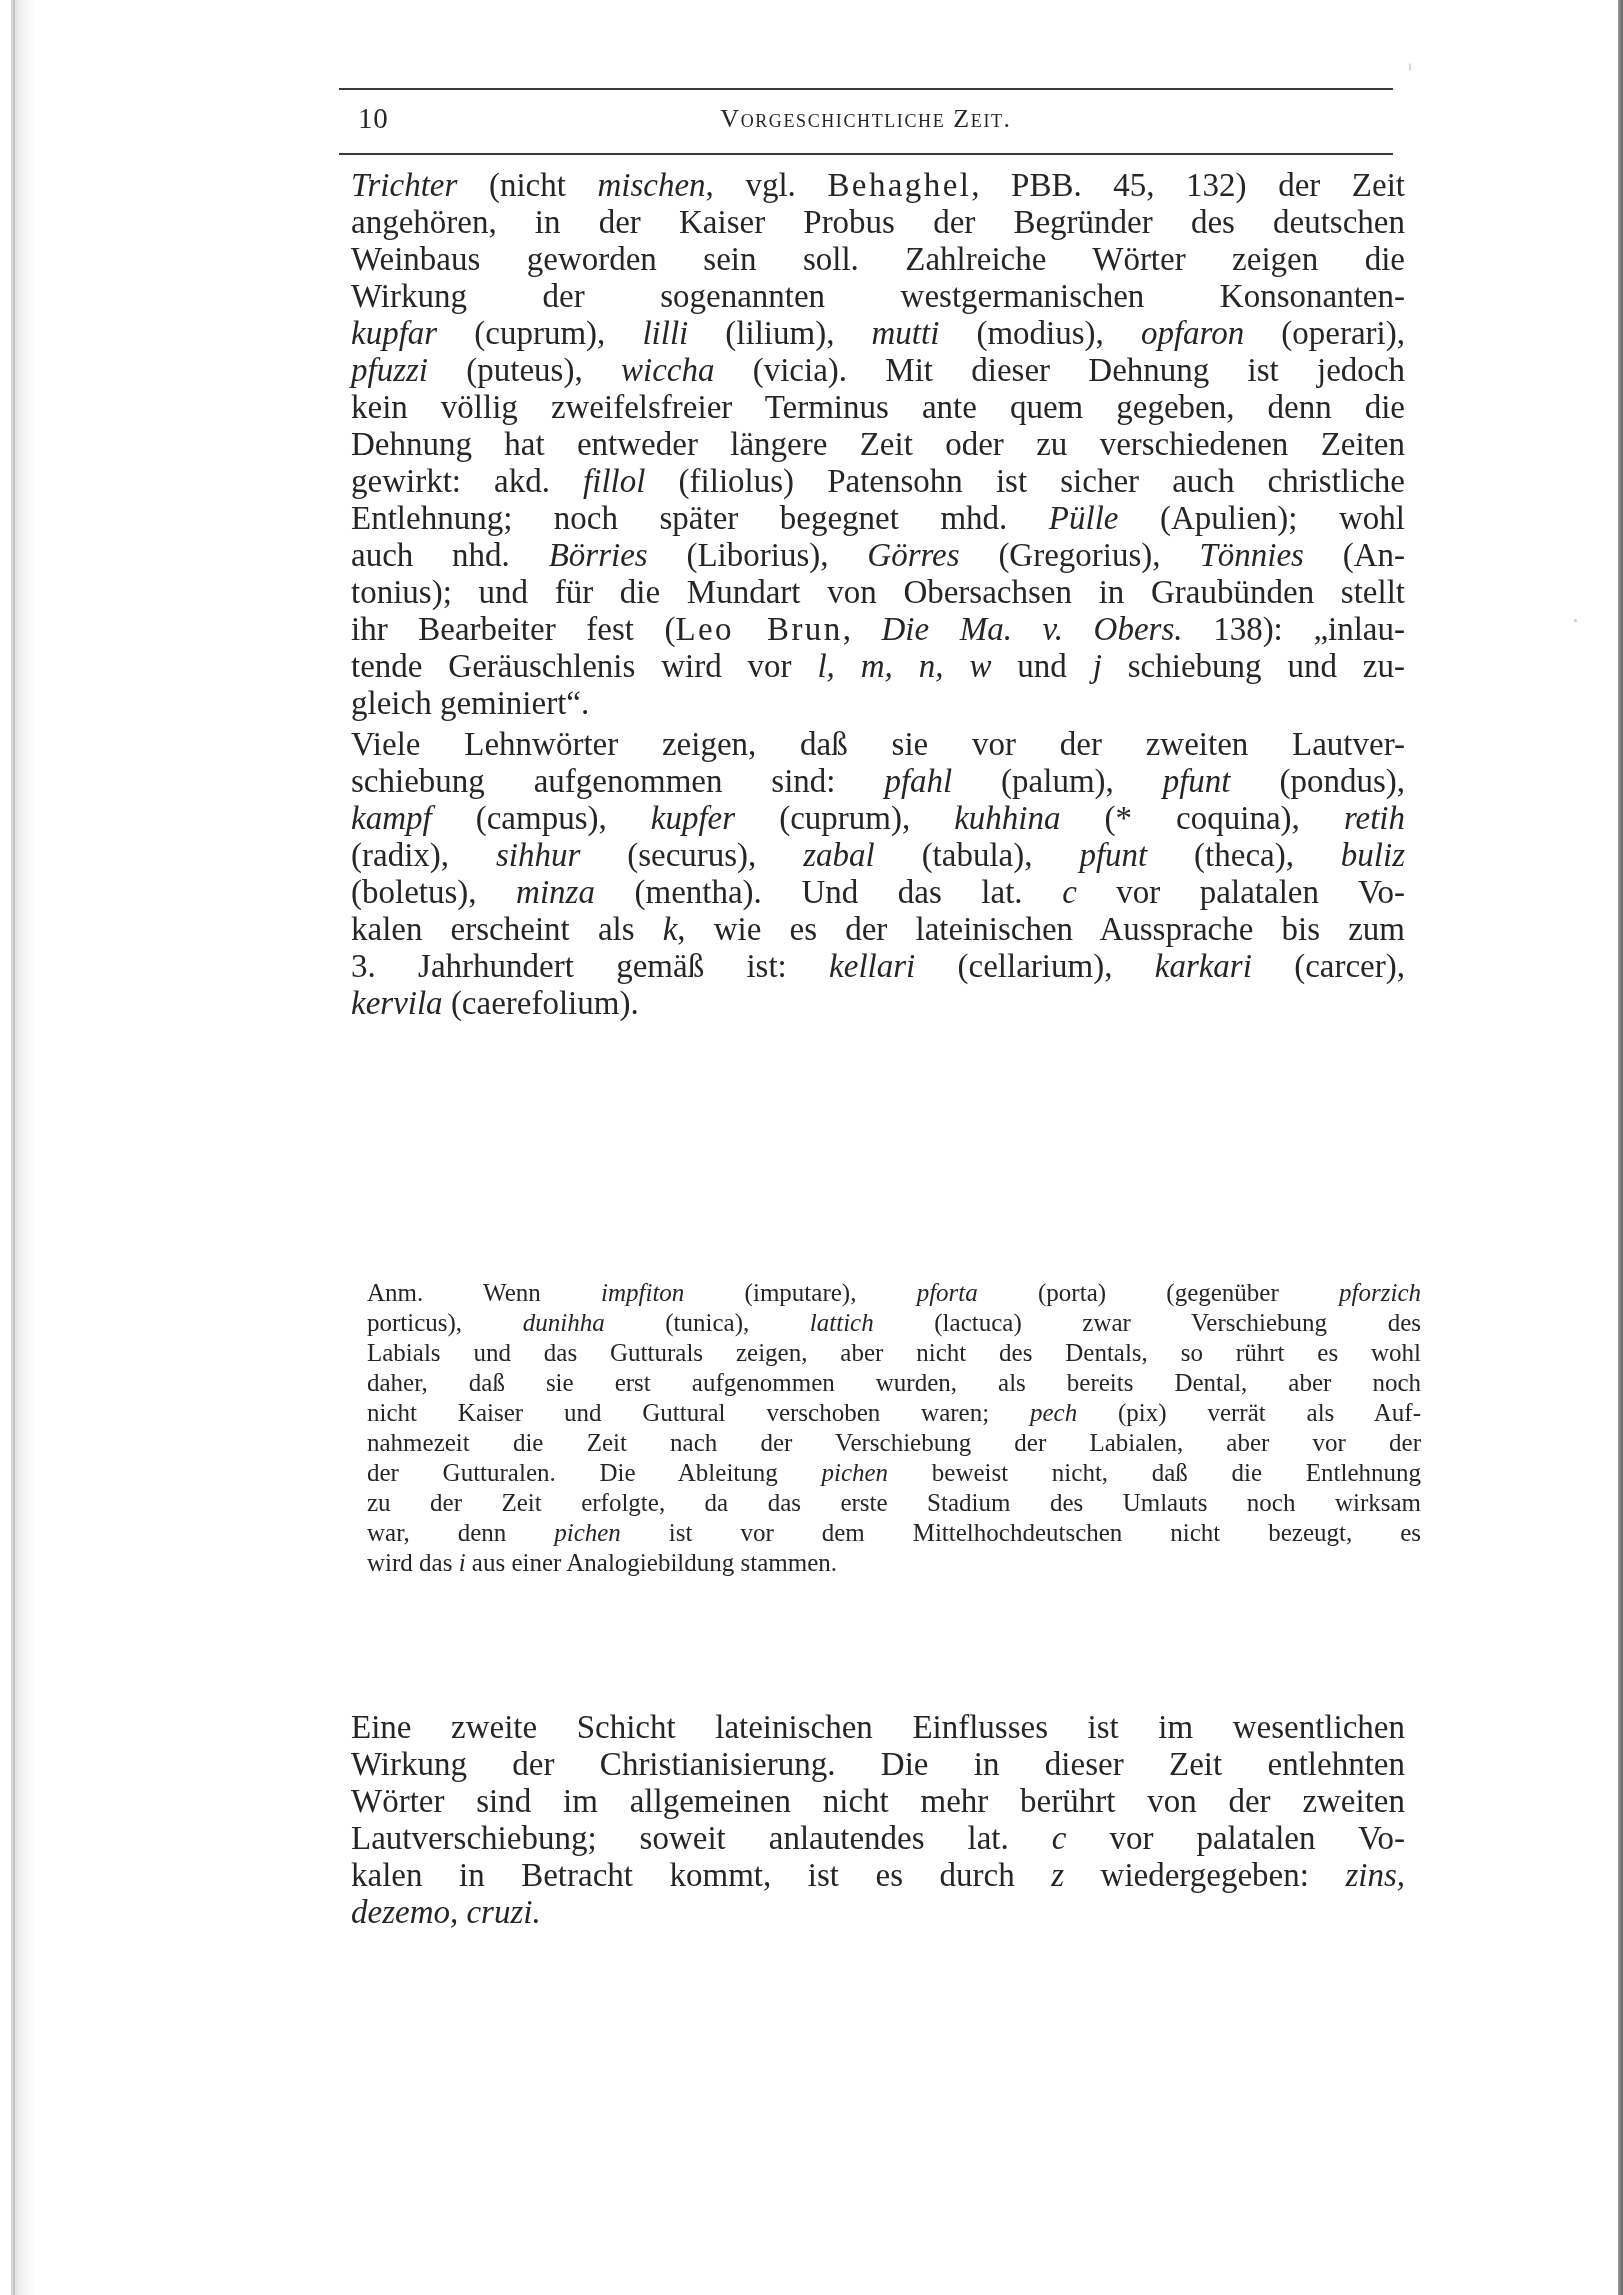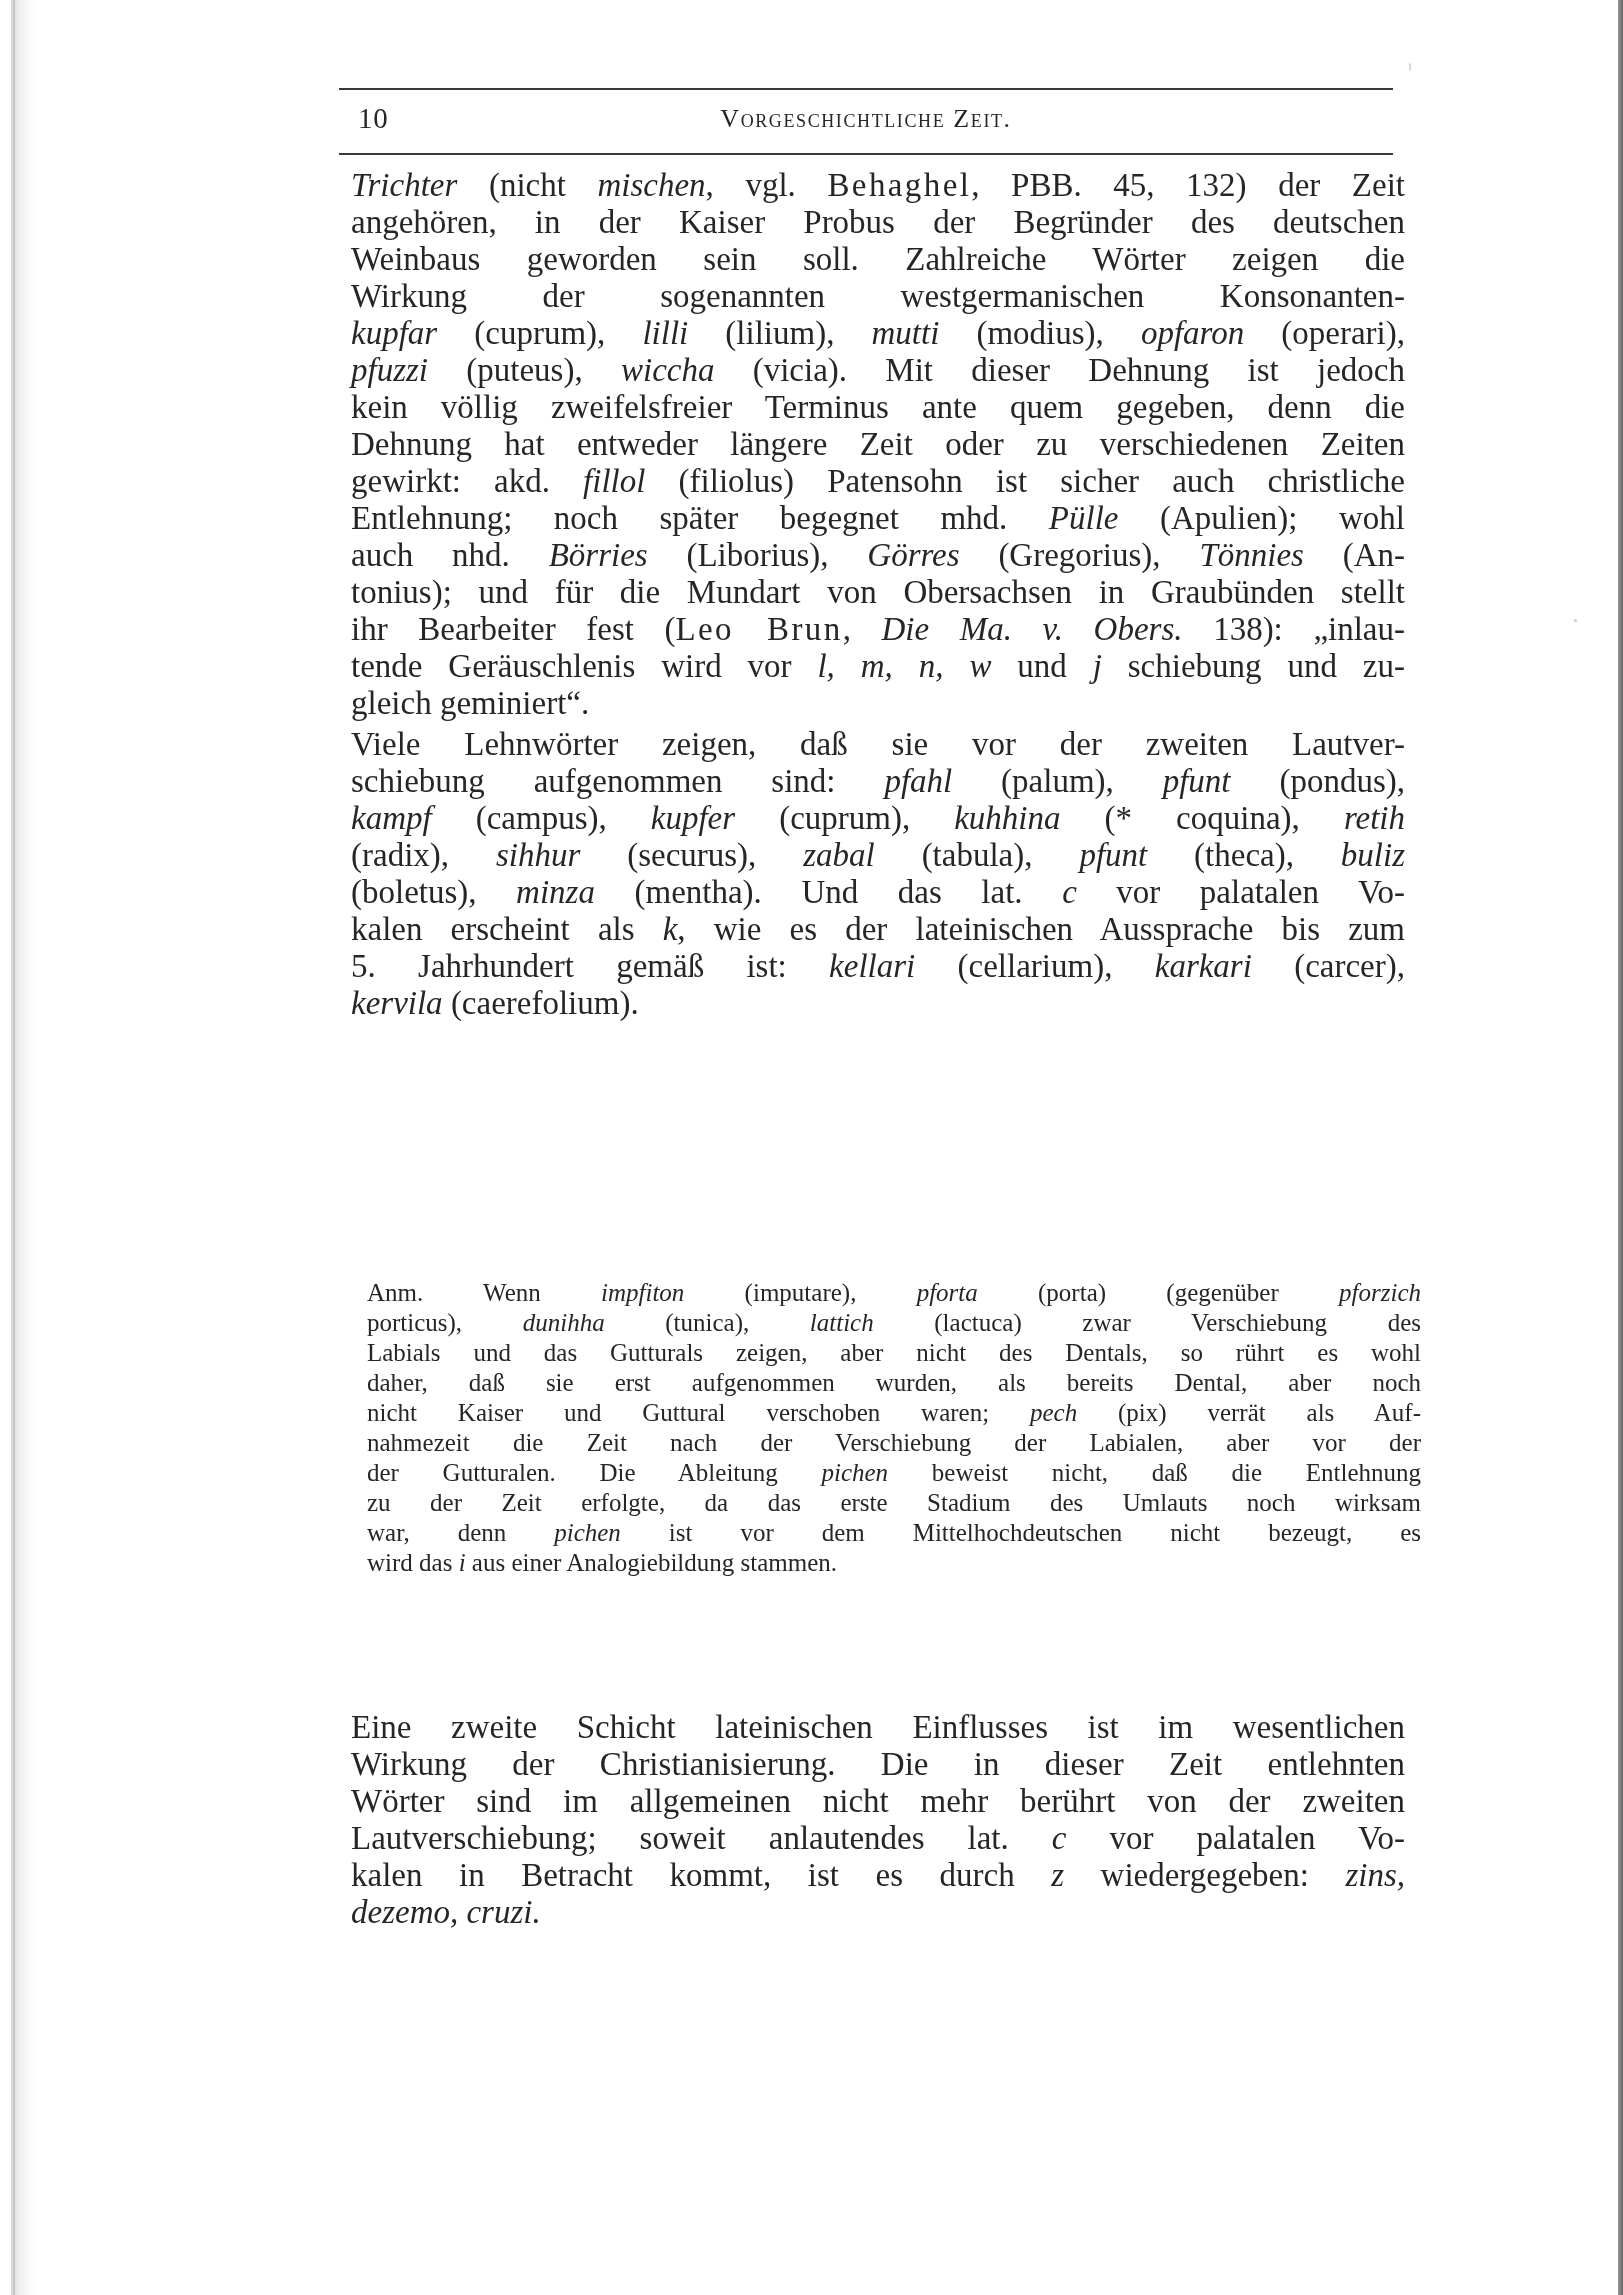--- a/index.html
+++ b/index.html
@@ -94,21 +94,21 @@
         <span class="line"><span>tende Geräuschlenis wird vor </span><span class="it">l, m, n, w</span><span> und </span><span class="it">j</span><span> schiebung und zu-</span></span>
         <span class="line last"><span>gleich geminiert“.</span></span>
       </div>
     <div style="margin-top: 4px;">
         <span class="line" style="padding-left: 0px;"><span>Viele Lehnwörter zeigen, daß sie vor der zweiten Lautver-</span></span>
         <span class="line"><span>schiebung aufgenommen sind: </span><span class="it">pfahl</span><span> (palum), </span><span class="it">pfunt</span><span> (pondus),</span></span>
         <span class="line"><span class="it">kampf</span><span> (campus), </span><span class="it">kupfer</span><span> (cuprum), </span><span class="it">kuhhina</span><span> (* coquina), </span><span class="it">retih</span></span>
         <span class="line"><span>(radix), </span><span class="it">sihhur</span><span> (securus), </span><span class="it">zabal</span><span> (tabula), </span><span class="it">pfunt</span><span> (theca), </span><span class="it">buliz</span></span>
         <span class="line"><span>(boletus), </span><span class="it">minza</span><span> (mentha).  Und das lat. </span><span class="it">c</span><span> vor palatalen Vo-</span></span>
         <span class="line"><span>kalen erscheint als </span><span class="it">k</span><span>, wie es der lateinischen Aussprache bis zum</span></span>
-        <span class="line"><span>5. Jahrhundert gemäß ist: </span><span class="it">kellari</span><span> (cellarium), </span><span class="it">karkari</span><span> (carcer),</span></span>
+        <span class="line"><span>3. Jahrhundert gemäß ist: </span><span class="it">kellari</span><span> (cellarium), </span><span class="it">karkari</span><span> (carcer),</span></span>
         <span class="line last"><span class="it">kervila</span><span> (caerefolium).</span></span>
       </div>
   </div>
 
   <div class="note">
       <span class="line" style="padding-left: 0px;"><span>Anm. Wenn </span><span class="it">impfiton</span><span> (imputare), </span><span class="it">pforta</span><span> (porta) (gegenüber </span><span class="it">pforzich</span></span>
       <span class="line"><span>porticus), </span><span class="it">dunihha</span><span> (tunica), </span><span class="it">lattich</span><span> (lactuca) zwar Verschiebung des</span></span>
       <span class="line"><span>Labials und das Gutturals zeigen, aber nicht des Dentals, so rührt es wohl</span></span>
       <span class="line"><span>daher, daß sie erst aufgenommen wurden, als bereits Dental, aber noch</span></span>
       <span class="line"><span>nicht Kaiser und Guttural verschoben waren; </span><span class="it">pech</span><span> (pix) verrät als Auf-</span></span>

